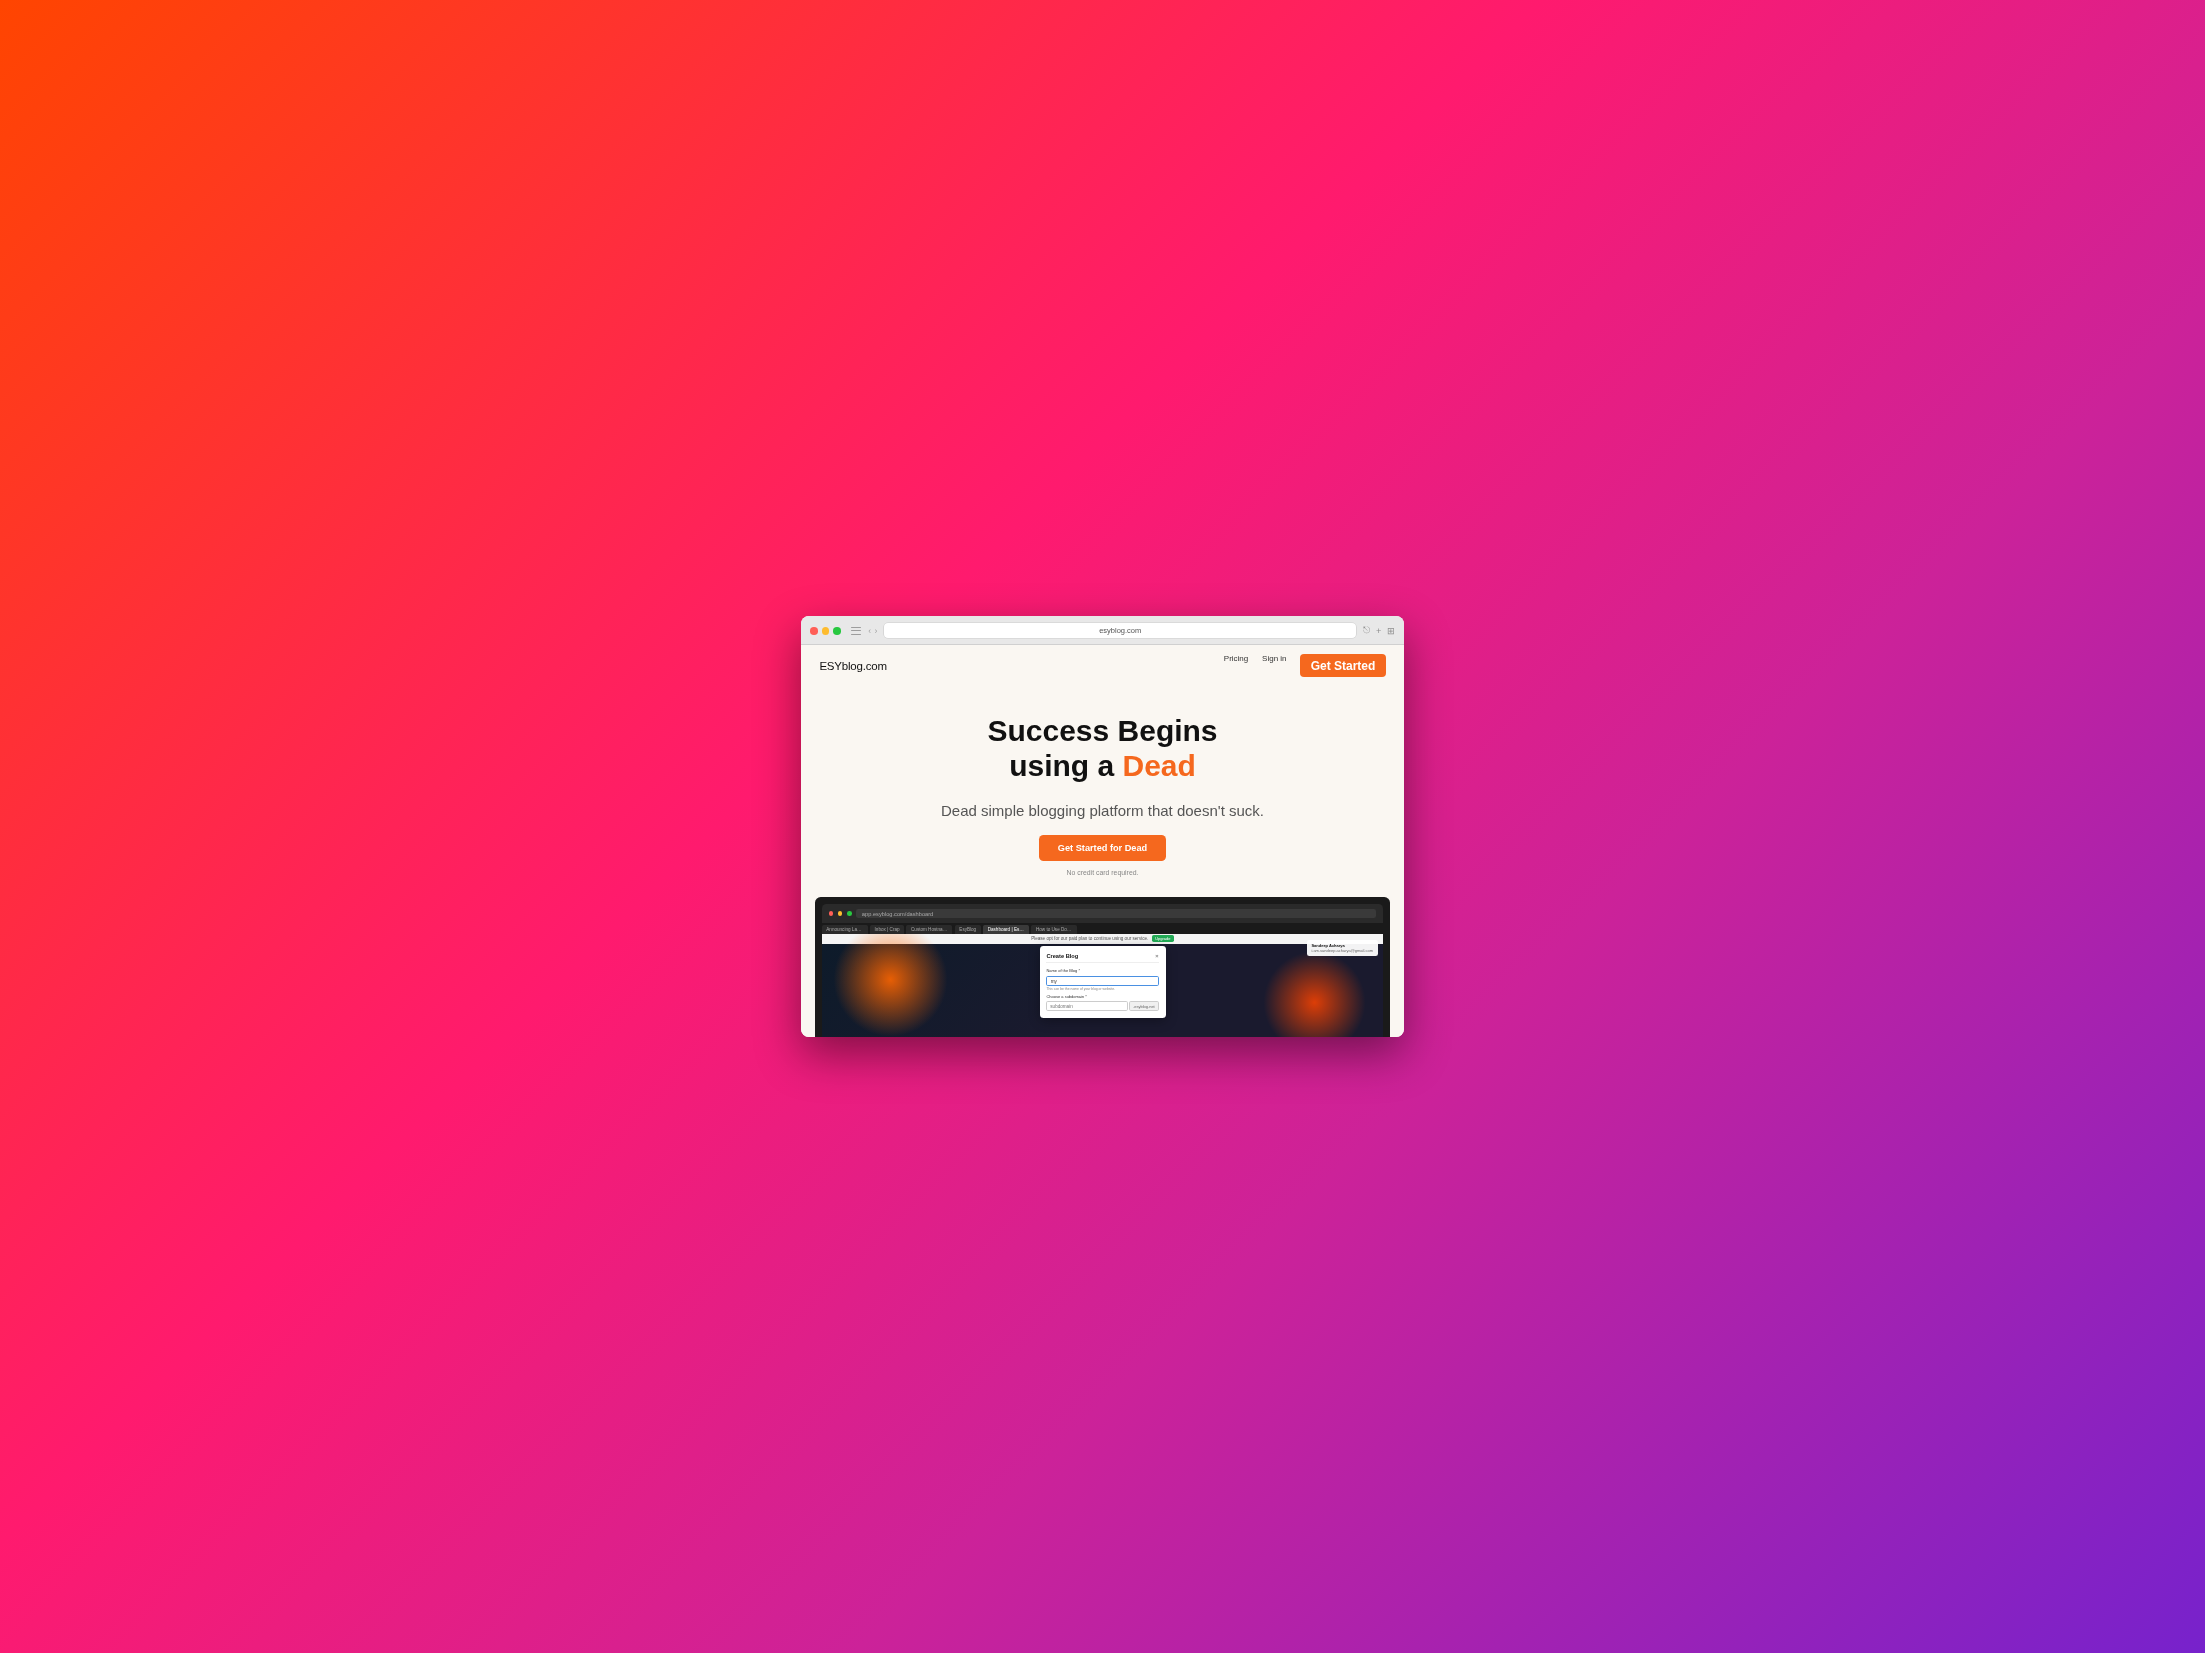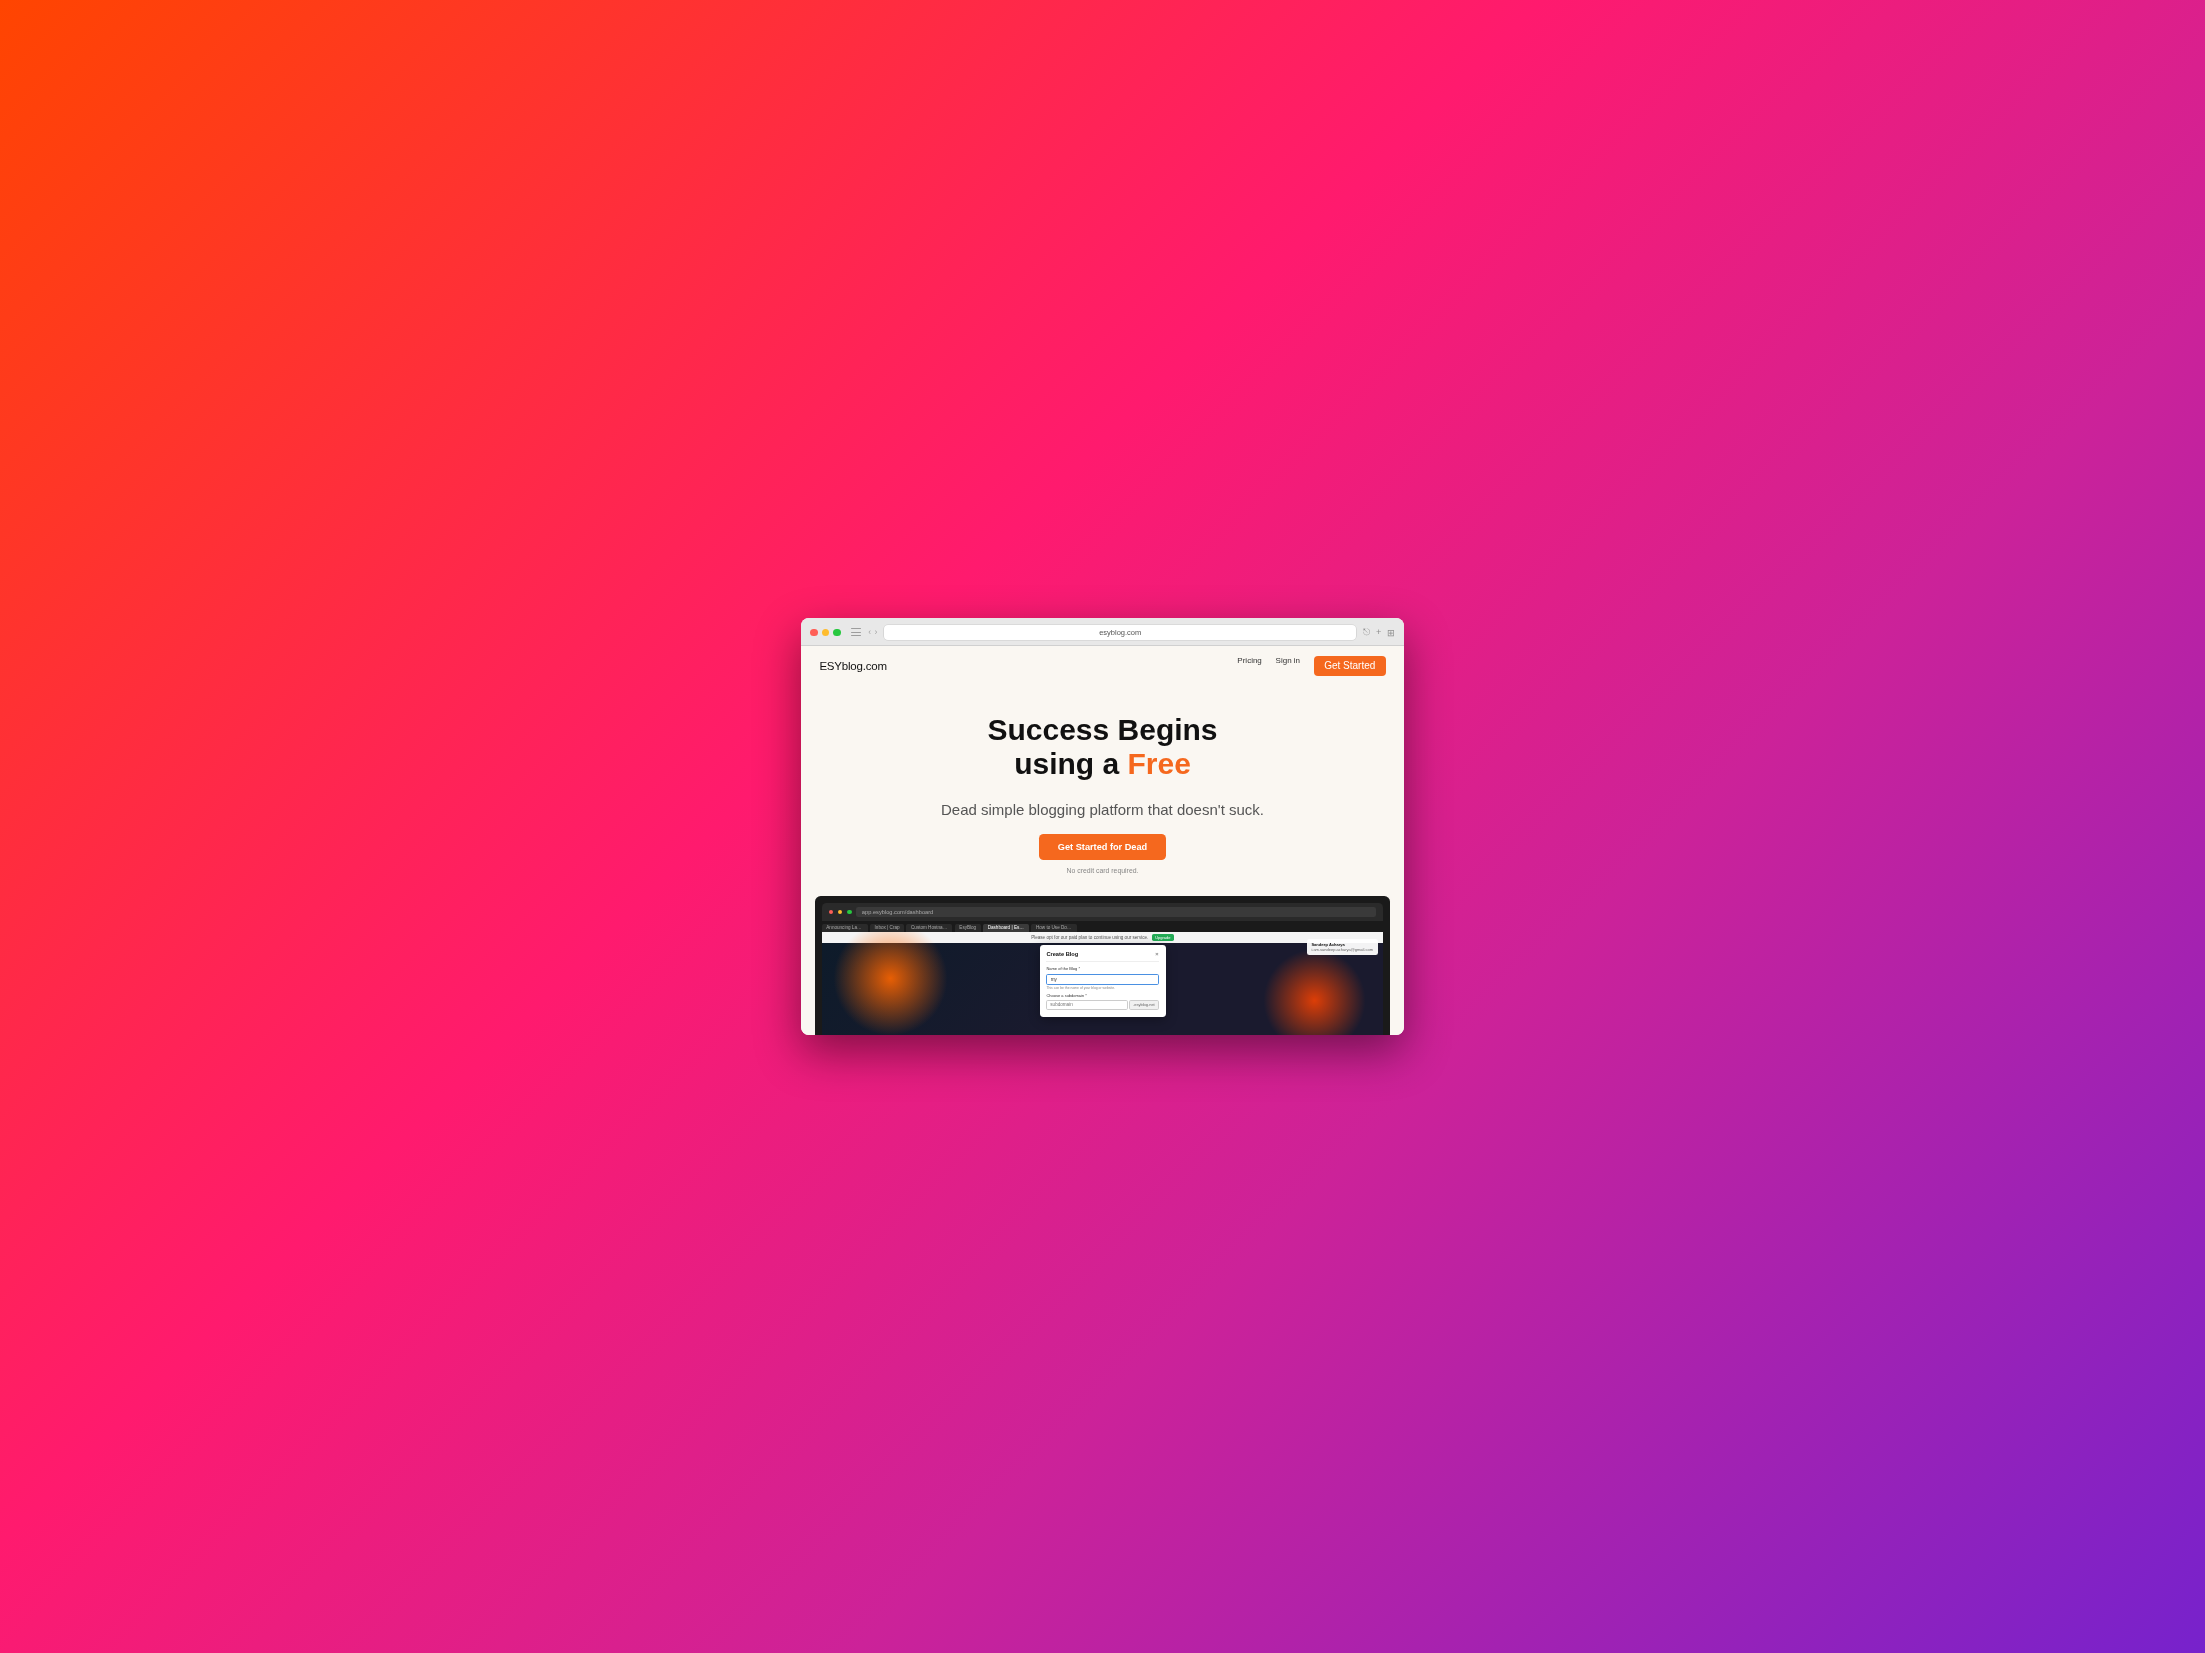--- a/index.html
+++ b/index.html
@@ -138,22 +138,22 @@
       text-decoration: none;
       cursor: pointer;
     }
 
     .nav-cta-btn {
       background: #f5681e;
       color: #fff;
       border: none;
       border-radius: 4px;
       padding: 4.6px 10.3px;
-      font-size: 10px;
-      font-weight: 400;
+      font-size: 12px;
+      font-weight: 700;
       cursor: pointer;
     }
 
     
     .hero-section {
       text-align: center;
       padding: 27.6px 18.4px 20.7px;
     }
 
     .hero-title {
@@ -438,21 +438,21 @@
       <div class="site-nav-links">
         <a class="nav-link">Pricing</a>
         <a class="nav-link">Sign in</a>
         <button class="nav-cta-btn">Get Started</button>
       </div>
     </nav>
 
     <section class="hero-section">
       <h1 class="hero-title">
         <span>Success Begins</span><br>
-        <span>using a </span><span class="highlight">Free</span>
+        <span>using a </span><span class="highlight">Dead</span>
       </h1>
       <p class="hero-subtitle">Dead simple blogging platform that doesn't suck.</p>
       <button class="hero-cta-btn">Get Started for Dead</button>
       <div>
         <span class="hero-no-cc">No credit card required.</span>
       </div>
     </section>
 
     <div class="screenshot-preview">
 

